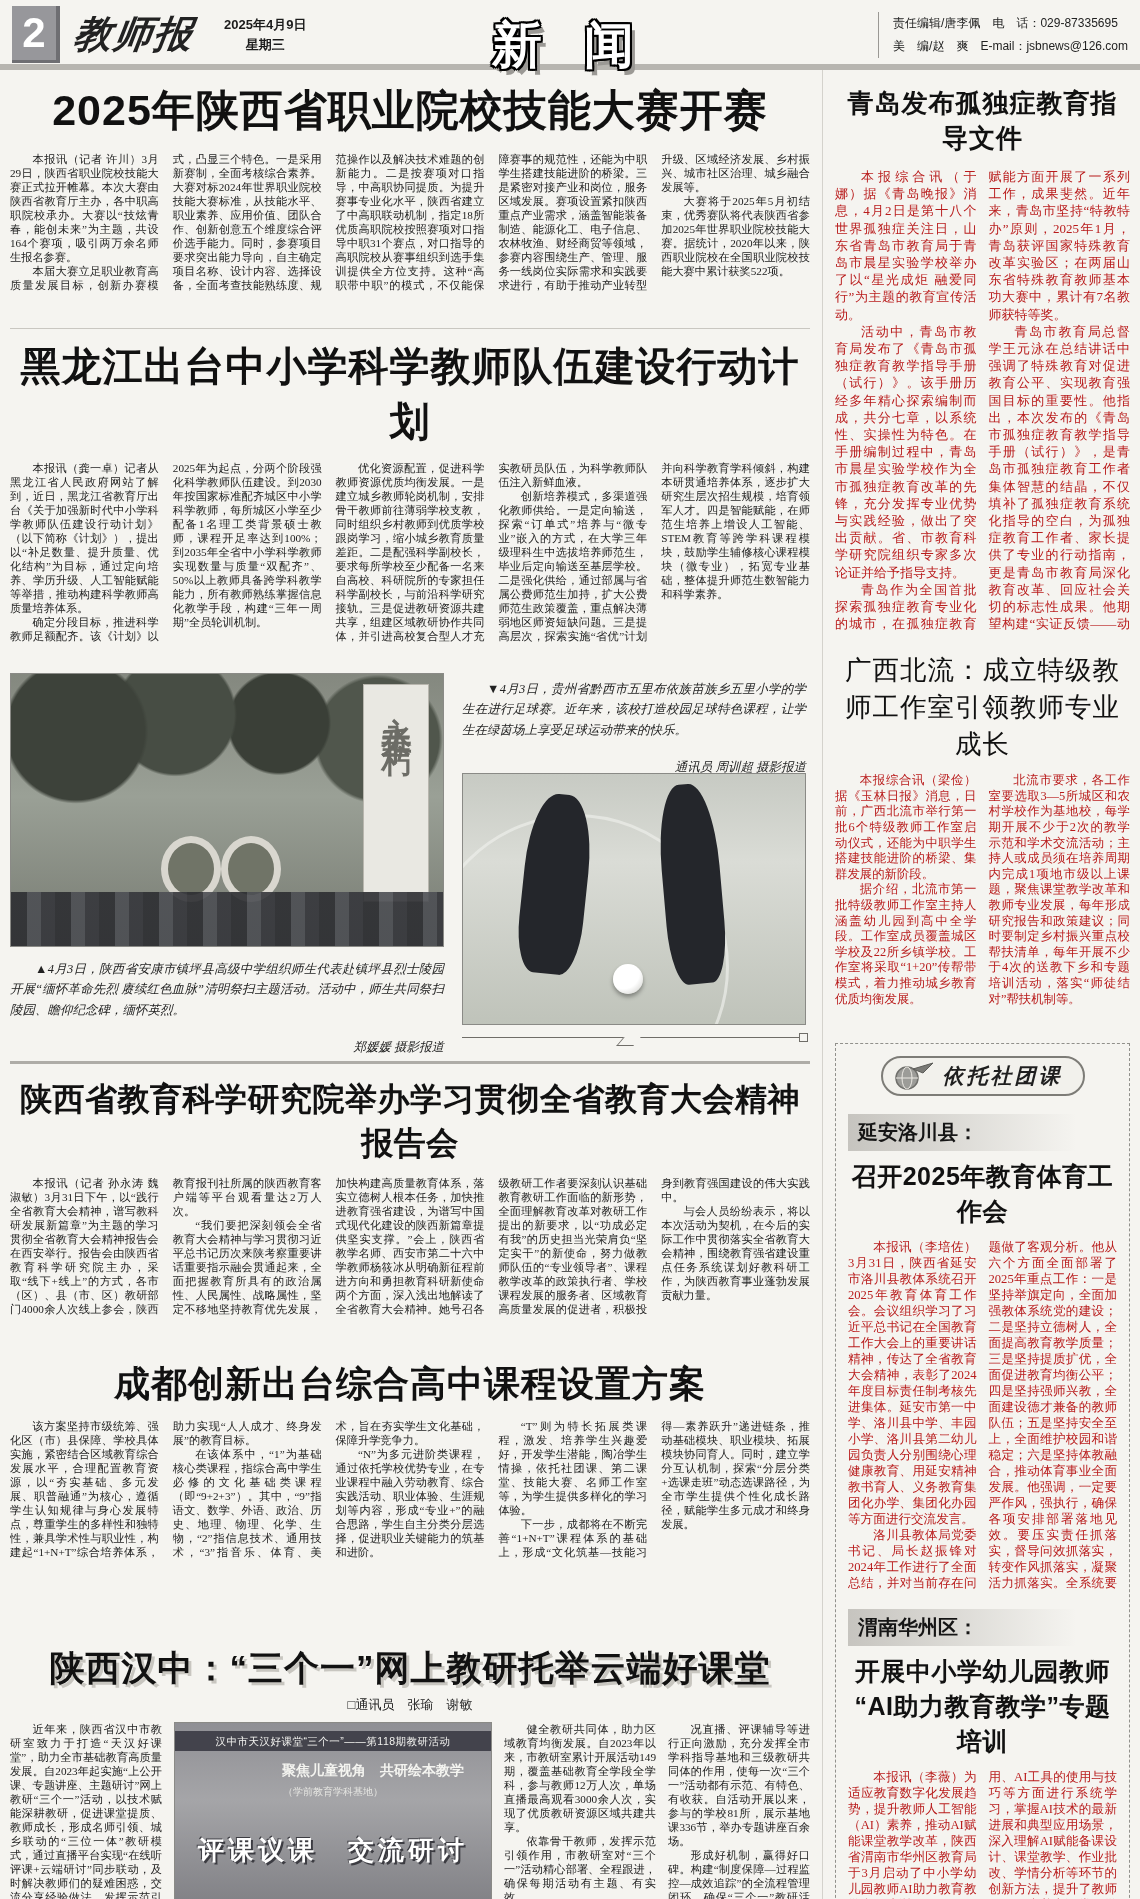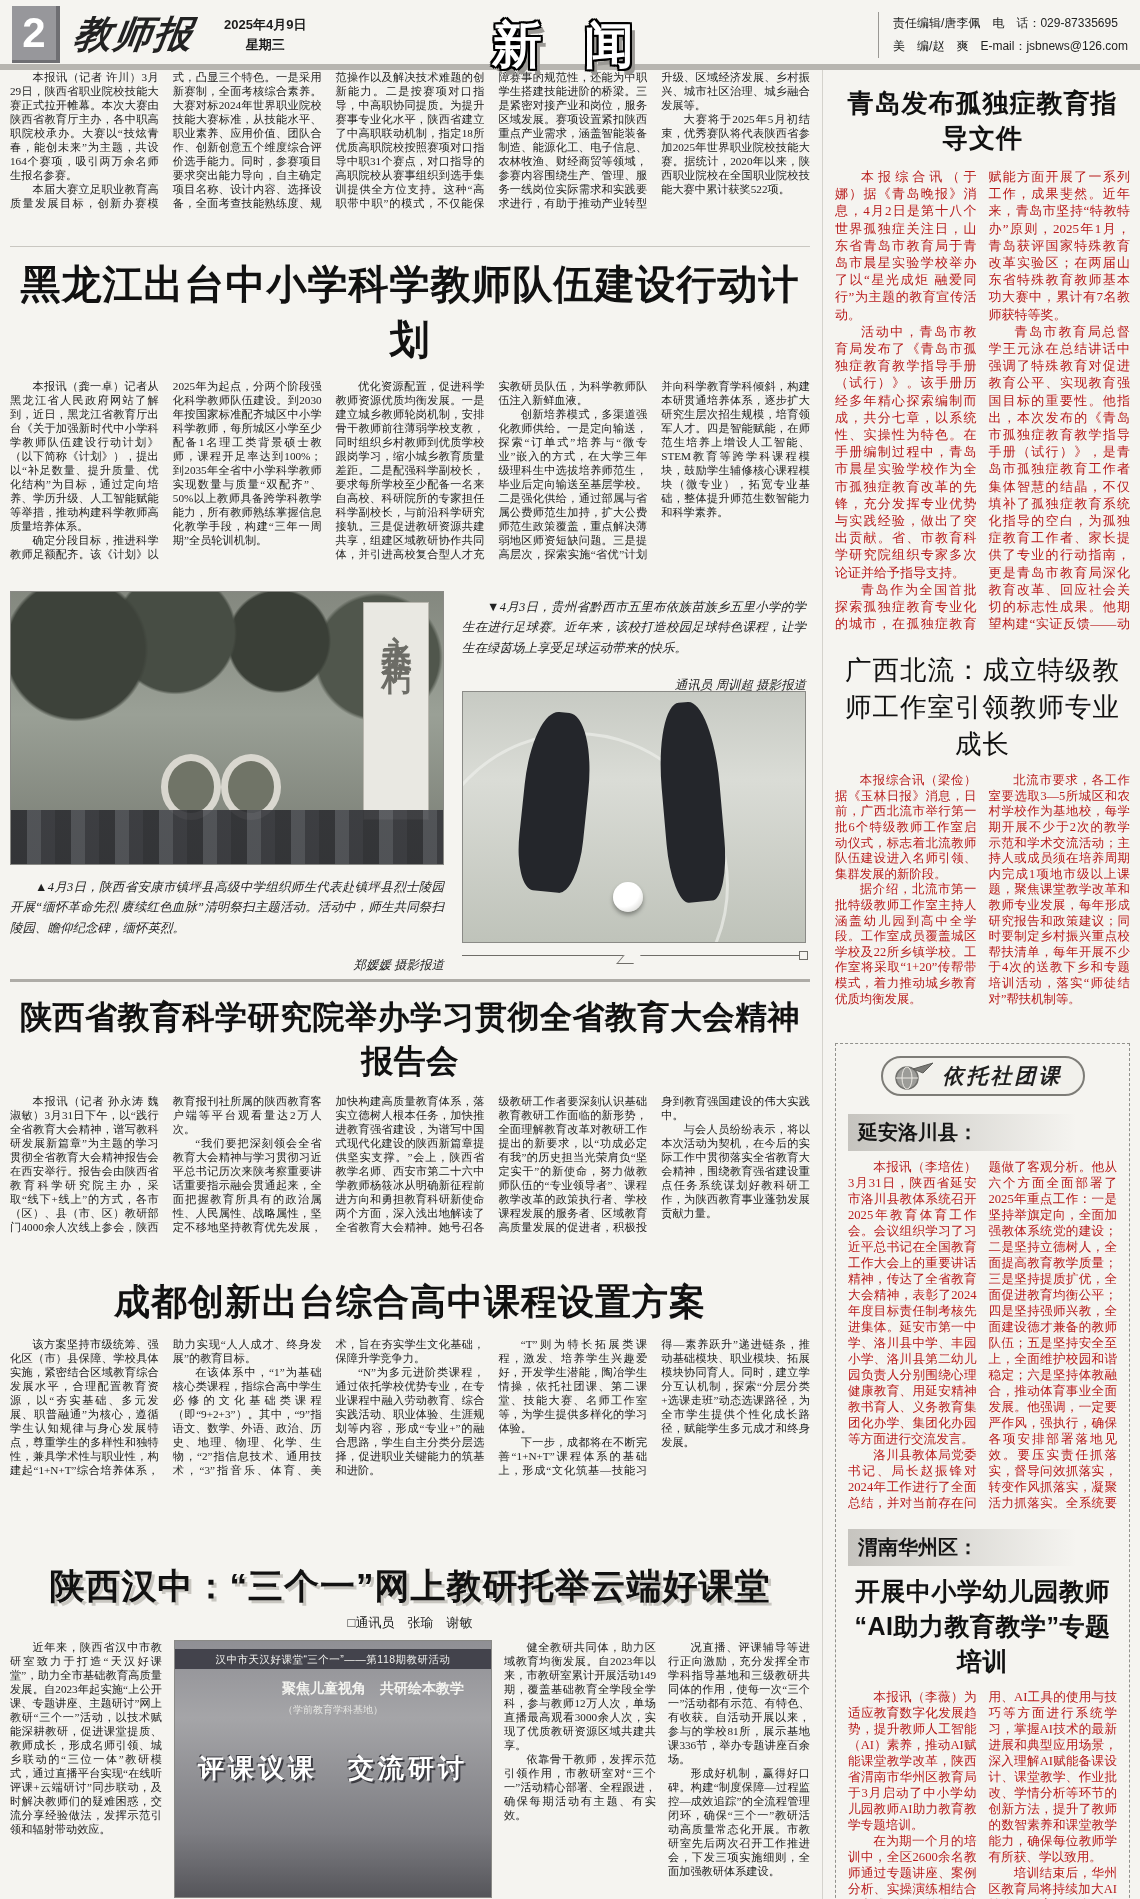--- a/index.html
+++ b/index.html
@@ -151,20 +151,21 @@
       <div>责任编辑/唐李佩　电　话：029-87335695</div>
       <div>美　编/赵　爽　E-mail：jsbnews@126.com</div>
     </div>
   </header>
 
   <div class="content">
 
     <div class="main-left">
 
       <article>
+        <h1 class="a1-title hl-center">2025年陕西省职业院校技能大赛开赛</h1>
         <div class="cols mainbody a1-body">
             <p class="para">本报讯（记者 许川）3月29日，陕西省职业院校技能大赛正式拉开帷幕。本次大赛由陕西省教育厅主办，各中职高职院校承办。大赛以“技炫青春，能创未来”为主题，共设164个赛项，吸引两万余名师生报名参赛。</p>
             <p class="para">本届大赛立足职业教育高质量发展目标，创新办赛模式，凸显三个特色。一是采用新赛制，全面考核综合素养。大赛对标2024年世界职业院校技能大赛标准，从技能水平、职业素养、应用价值、团队合作、创新创意五个维度综合评价选手能力。同时，参赛项目要求突出能力导向，自主确定项目名称、设计内容、选择设备，全面考查技能熟练度、规范操作以及解决技术难题的创新能力。二是按赛项对口指导，中高职协同提质。为提升赛事专业化水平，陕西省建立了中高职联动机制，指定18所优质高职院校按照赛项对口指导中职31个赛点，对口指导的高职院校从赛事组织到选手集训提供全方位支持。这种“高职带中职”的模式，不仅能保障赛事的规范性，还能为中职学生搭建技能进阶的桥梁。三是紧密对接产业和岗位，服务区域发展。赛项设置紧扣陕西重点产业需求，涵盖智能装备制造、能源化工、电子信息、农林牧渔、财经商贸等领域，参赛内容围绕生产、管理、服务一线岗位实际需求和实践要求进行，有助于推动产业转型升级、区域经济发展、乡村振兴、城市社区治理、城乡融合发展等。</p>
             <p class="para">大赛将于2025年5月初结束，优秀赛队将代表陕西省参加2025年世界职业院校技能大赛。据统计，2020年以来，陕西职业院校在全国职业院校技能大赛中累计获奖522项。</p>
           </div>
       </article>
 
       <hr class="thin">
 
       <article>
@@ -262,41 +263,42 @@
             <p class="para">本报综合讯（于娜）据《青岛晚报》消息，4月2日是第十八个世界孤独症关注日，山东省青岛市教育局于青岛市晨星实验学校举办了以“星光成炬 融爱同行”为主题的教育宣传活动。</p>
             <p class="para">活动中，青岛市教育局发布了《青岛市孤独症教育教学指导手册（试行）》。该手册历经多年精心探索编制而成，共分七章，以系统性、实操性为特色。在手册编制过程中，青岛市晨星实验学校作为全市孤独症教育改革的先锋，充分发挥专业优势与实践经验，做出了突出贡献。省、市教育科学研究院组织专家多次论证并给予指导支持。</p>
             <p class="para">青岛作为全国首批探索孤独症教育专业化的城市，在孤独症教育赋能方面开展了一系列工作，成果斐然。近年来，青岛市坚持“特教特办”原则，2025年1月，青岛获评国家特殊教育改革实验区；在两届山东省特殊教育教师基本功大赛中，累计有7名教师获特等奖。</p>
             <p class="para">青岛市教育局总督学王元泳在总结讲话中强调了特殊教育对促进教育公平、实现教育强国目标的重要性。他指出，本次发布的《青岛市孤独症教育教学指导手册（试行）》，是青岛市孤独症教育工作者集体智慧的结晶，不仅填补了孤独症教育系统化指导的空白，为孤独症教育工作者、家长提供了专业的行动指南，更是青岛市教育局深化教育改革、回应社会关切的标志性成果。他期望构建“实证反馈——动态优化”长效机制，推动手册与前沿成果同步更新，确保其科学性与适用性始终匹配学生发展节律，为特殊教育现代化提供青岛方案。</p>
           </div>
       </article>
 
       <article>
         <h2 class="bl-title hl-center">广西北流：成立特级教师工作室引领教师专业成长</h2>
         <div class="sb-body bl-body">
-            <p class="para">本报综合讯（梁俭）据《玉林日报》消息，日前，广西北流市举行第一批6个特级教师工作室启动仪式，标志着北流教师队伍建设进入名师引领、集群发展的新阶段。</p>
+            <p class="para">本报综合讯（梁俭）据《玉林日报》消息，日前，广西北流市举行第一批6个特级教师工作室启动仪式，还能为中职学生搭建技能进阶的桥梁、集群发展的新阶段。</p>
             <p class="para">据介绍，北流市第一批特级教师工作室主持人涵盖幼儿园到高中全学段。工作室成员覆盖城区学校及22所乡镇学校。工作室将采取“1+20”传帮带模式，着力推动城乡教育优质均衡发展。</p>
             <p class="para">北流市要求，各工作室要选取3—5所城区和农村学校作为基地校，每学期开展不少于2次的教学示范和学术交流活动；主持人或成员须在培养周期内完成1项地市级以上课题，聚焦课堂教学改革和教师专业发展，每年形成研究报告和政策建议；同时要制定乡村振兴重点校帮扶清单，每年开展不少于4次的送教下乡和专题培训活动，落实“师徒结对”帮扶机制等。</p>
           </div>
       </article>
 
       <div class="dash-box">
         <div class="badge-row">
           <span class="badge">
             <svg width="42" height="30" viewBox="0 0 42 30">
               <circle cx="14" cy="17" r="11" fill="#9c9c98" stroke="#6f6f6b" stroke-width="1.5"></circle>
               <ellipse cx="14" cy="17" rx="5" ry="11" fill="none" stroke="#eceae4" stroke-width="1"></ellipse>
               <line x1="3" y1="17" x2="25" y2="17" stroke="#eceae4" stroke-width="1"></line>
               <path d="M20 8 L40 2 L30 12 Z" fill="#7a7a76" stroke="#5c5c58" stroke-width="1"></path>
             </svg>
             <span class="badge-text">依托社团课</span>
           </span>
         </div>
 
         <section>
           <div class="label-strip">延安洛川县：</div>
+          <h3 class="box-title hl-center">召开2025年教育体育工作会</h3>
           <div class="sb-body lc-body">
               <p class="para">本报讯（李培佐）3月31日，陕西省延安市洛川县教体系统召开2025年教育体育工作会。会议组织学习了习近平总书记在全国教育工作大会上的重要讲话精神，传达了全省教育大会精神，表彰了2024年度目标责任制考核先进集体。延安市第一中学、洛川县中学、丰园小学、洛川县第二幼儿园负责人分别围绕心理健康教育、用延安精神教书育人、义务教育集团化办学、集团化办园等方面进行交流发言。</p>
               <p class="para">洛川县教体局党委书记、局长赵振锋对2024年工作进行了全面总结，并对当前存在问题做了客观分析。他从六个方面全面部署了2025年重点工作：一是坚持举旗定向，全面加强教体系统党的建设；二是坚持立德树人，全面提高教育教学质量；三是坚持提质扩优，全面促进教育均衡公平；四是坚持强师兴教，全面建设德才兼备的教师队伍；五是坚持安全至上，全面维护校园和谐稳定；六是坚持体教融合，推动体育事业全面发展。他强调，一定要严作风，强执行，确保各项安排部署落地见效。要压实责任抓落实，督导问效抓落实，转变作风抓落实，凝聚活力抓落实。全系统要在县委、县政府的坚强领导下，准确把握教育强国建设机遇，锚定目标，心中有责，胸中有策，手中有招，敢作善为，求真务实，为谱写洛川教育体育事业高质量发展新篇章而努力奋斗。</p>
             </div>
         </section>
 
         <section>
           <div class="label-strip">渭南华州区：</div>
           <h3 class="box-title hl-center">开展中小学幼儿园教师
 “AI助力教育教学”专题培训</h3>

